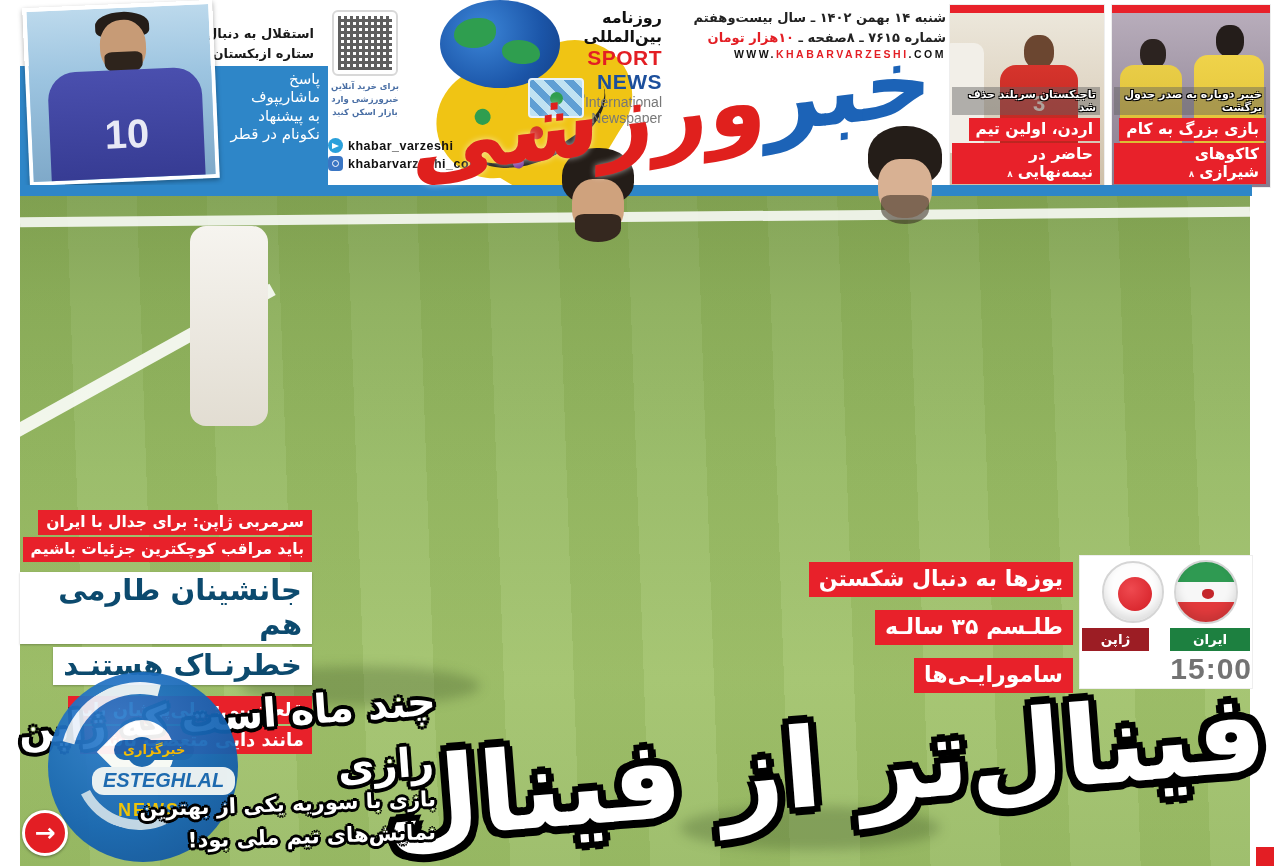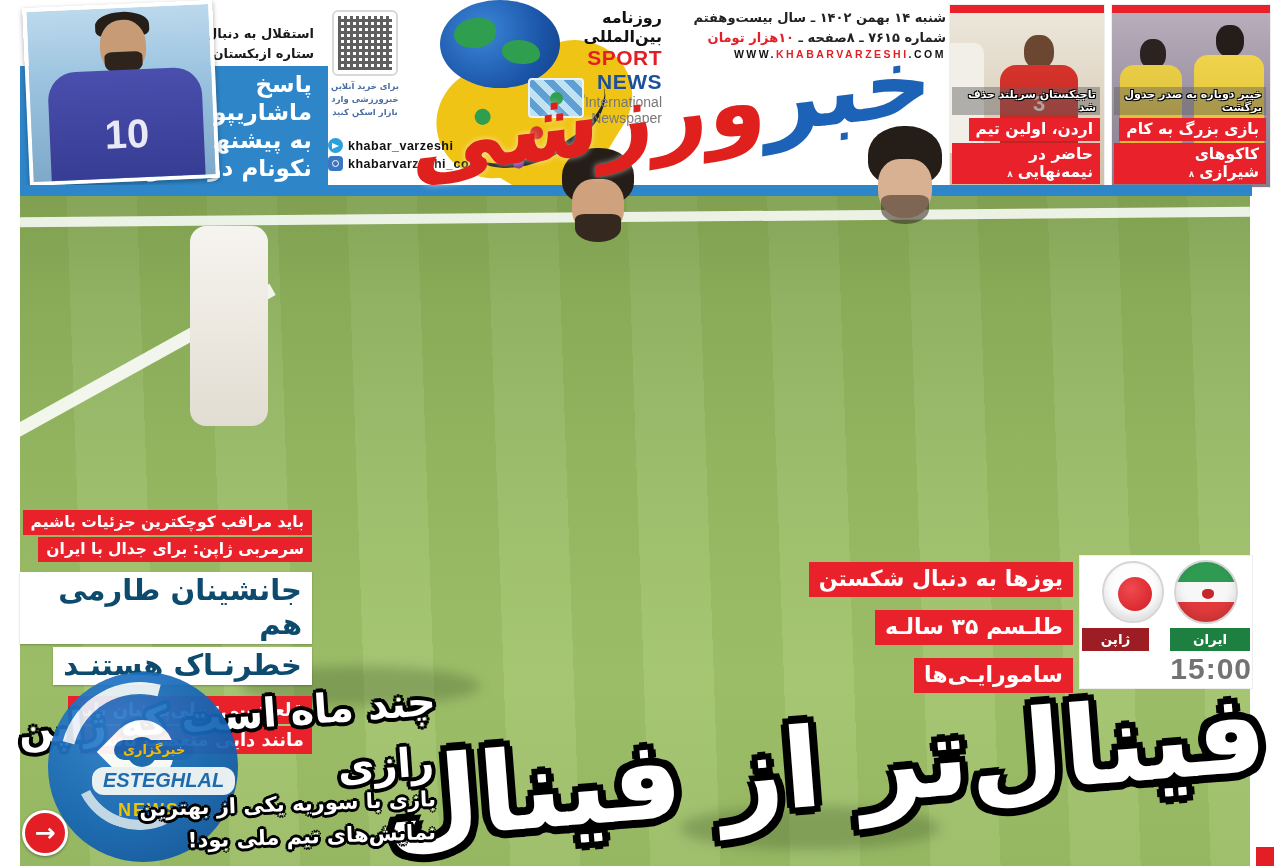--- a/index.html
+++ b/index.html
@@ -3,21 +3,21 @@
 <meta charset="utf-8">
 <style>
   * { margin:0; padding:0; box-sizing:border-box; }
   body { font-family:"DejaVu Sans", sans-serif; background:#ffffff; }
   .page { position:relative; width:1280px; height:866px; background:#fff; overflow:hidden; direction:rtl; }
   .abs { position:absolute; }
 
   
   .kicker-tl { left:198px; top:24px; width:116px; text-align:right; font-size:13px; font-weight:bold; color:#1a1a1a; line-height:1.55; }
   .blue-panel { left:20px; top:66px; width:308px; height:120px; background:#2e86c8; }
-  .blue-panel .hl { position:absolute; right:16px; top:4px; text-align:right; color:#fff; font-weight:bold; font-size:23px; line-height:1.22; }
+  .blue-panel .hl { position:absolute; right:8px; top:4px; text-align:right; color:#fff; font-weight:normal; font-size:15px; line-height:1.22; }
   .photo-card { left:26px; top:4px; width:190px; height:178px; background:linear-gradient(180deg,#bcd9ec 0%,#9cc4e0 40%,#7fa9c9 100%); border:4px solid #fff; box-shadow:0 2px 5px rgba(0,0,0,.35); transform:rotate(-2.5deg); overflow:hidden; z-index:2; }
   .pc-head { position:absolute; left:72px; top:12px; width:46px; height:52px; background:#c79b76; border-radius:46% 46% 42% 42%; }
   .pc-hair { position:absolute; left:68px; top:4px; width:54px; height:26px; background:#241d18; border-radius:50% 50% 30% 30%; }
   .pc-beard { position:absolute; left:76px; top:44px; width:38px; height:22px; background:#2e241c; border-radius:20% 20% 48% 48%; }
   .pc-torso { position:absolute; left:18px; top:62px; width:154px; height:118px; background:linear-gradient(180deg,#4a4fae,#353a91); border-radius:28px 28px 0 0; }
   .pc-num { position:absolute; width:100%; text-align:center; top:42px; color:#e8e9f5; font-size:40px; font-weight:bold; font-family:"Liberation Sans",sans-serif; }
   .qr-box { left:332px; top:10px; width:66px; height:66px; background:#fff; border:2px solid #d8d8d8; border-radius:6px; padding:4px; }
   .qr-pattern { width:100%; height:100%;
       background:
         repeating-linear-gradient(0deg,#444 0 3px,transparent 3px 6px),
@@ -354,22 +354,22 @@
       <div class="h-face"></div>
       <div class="h-beard"></div>
   </div>
   <div class="abs head-out" style="left:868px;top:126px;width:74px;height:96px;">
     <div class="h-hair"></div>
       <div class="h-face" style="background:#d8b193;"></div>
       <div class="h-beard" style="opacity:.55;"></div>
   </div>
 
   <div class="abs left-stack">
+    <div><span class="band-red fs16">سرمربی ژاپن: برای جدال با ایران</span></div>
     <div><span class="band-red fs16">باید مراقب کوچکترین جزئیات باشیم</span></div>
-    <div><span class="band-red fs16">سرمربی ژاپن: برای جدال با ایران</span></div>
     <div style="margin-top:8px;"><span class="band-white fs30">جانشینان طارمی هم</span></div>
     <div><span class="band-white fs30">خطرنـاک هستنـد</span></div>
     <div style="margin-top:8px;"><span class="band-red fs18">قلعه‌نویی: ملی‌پوشان باید</span></div>
     <div><span class="band-red fs18">مانند دایی متعصب باشند</span></div>
   </div>
 
   <div class="abs cheetah-stack">
     <div><span class="band-red">یوزها به دنبال شکستن</span></div>
     <div><span class="band-red">طلـسم ۳۵ سالـه</span></div>
     <div><span class="band-red">سامورایـی‌ها</span></div>

